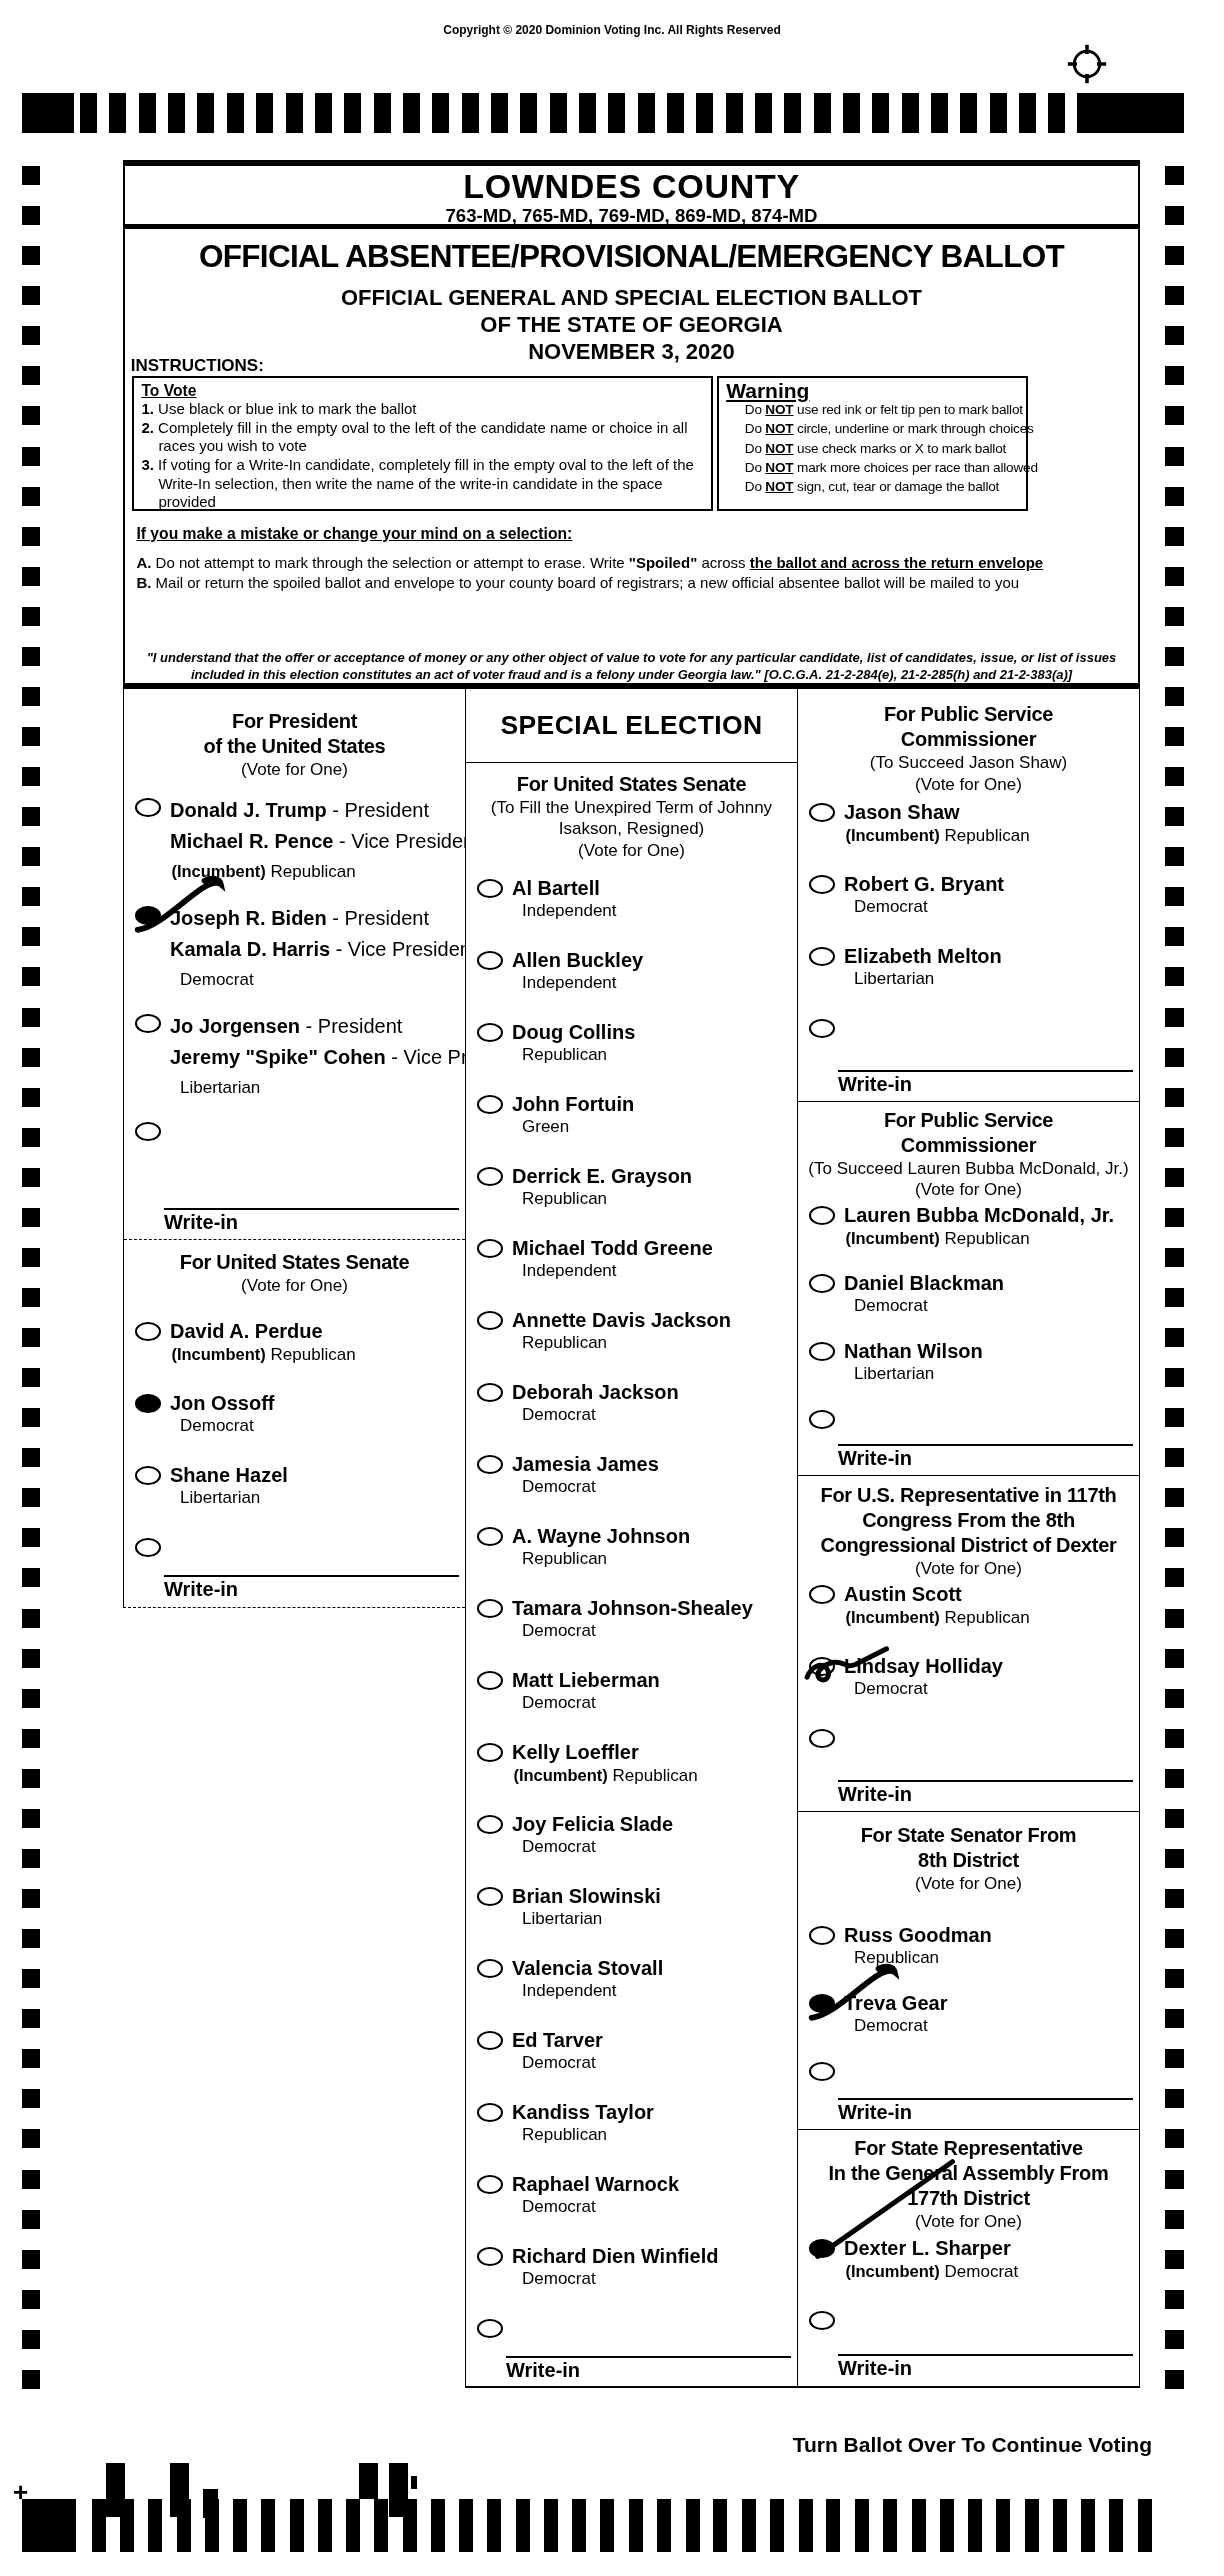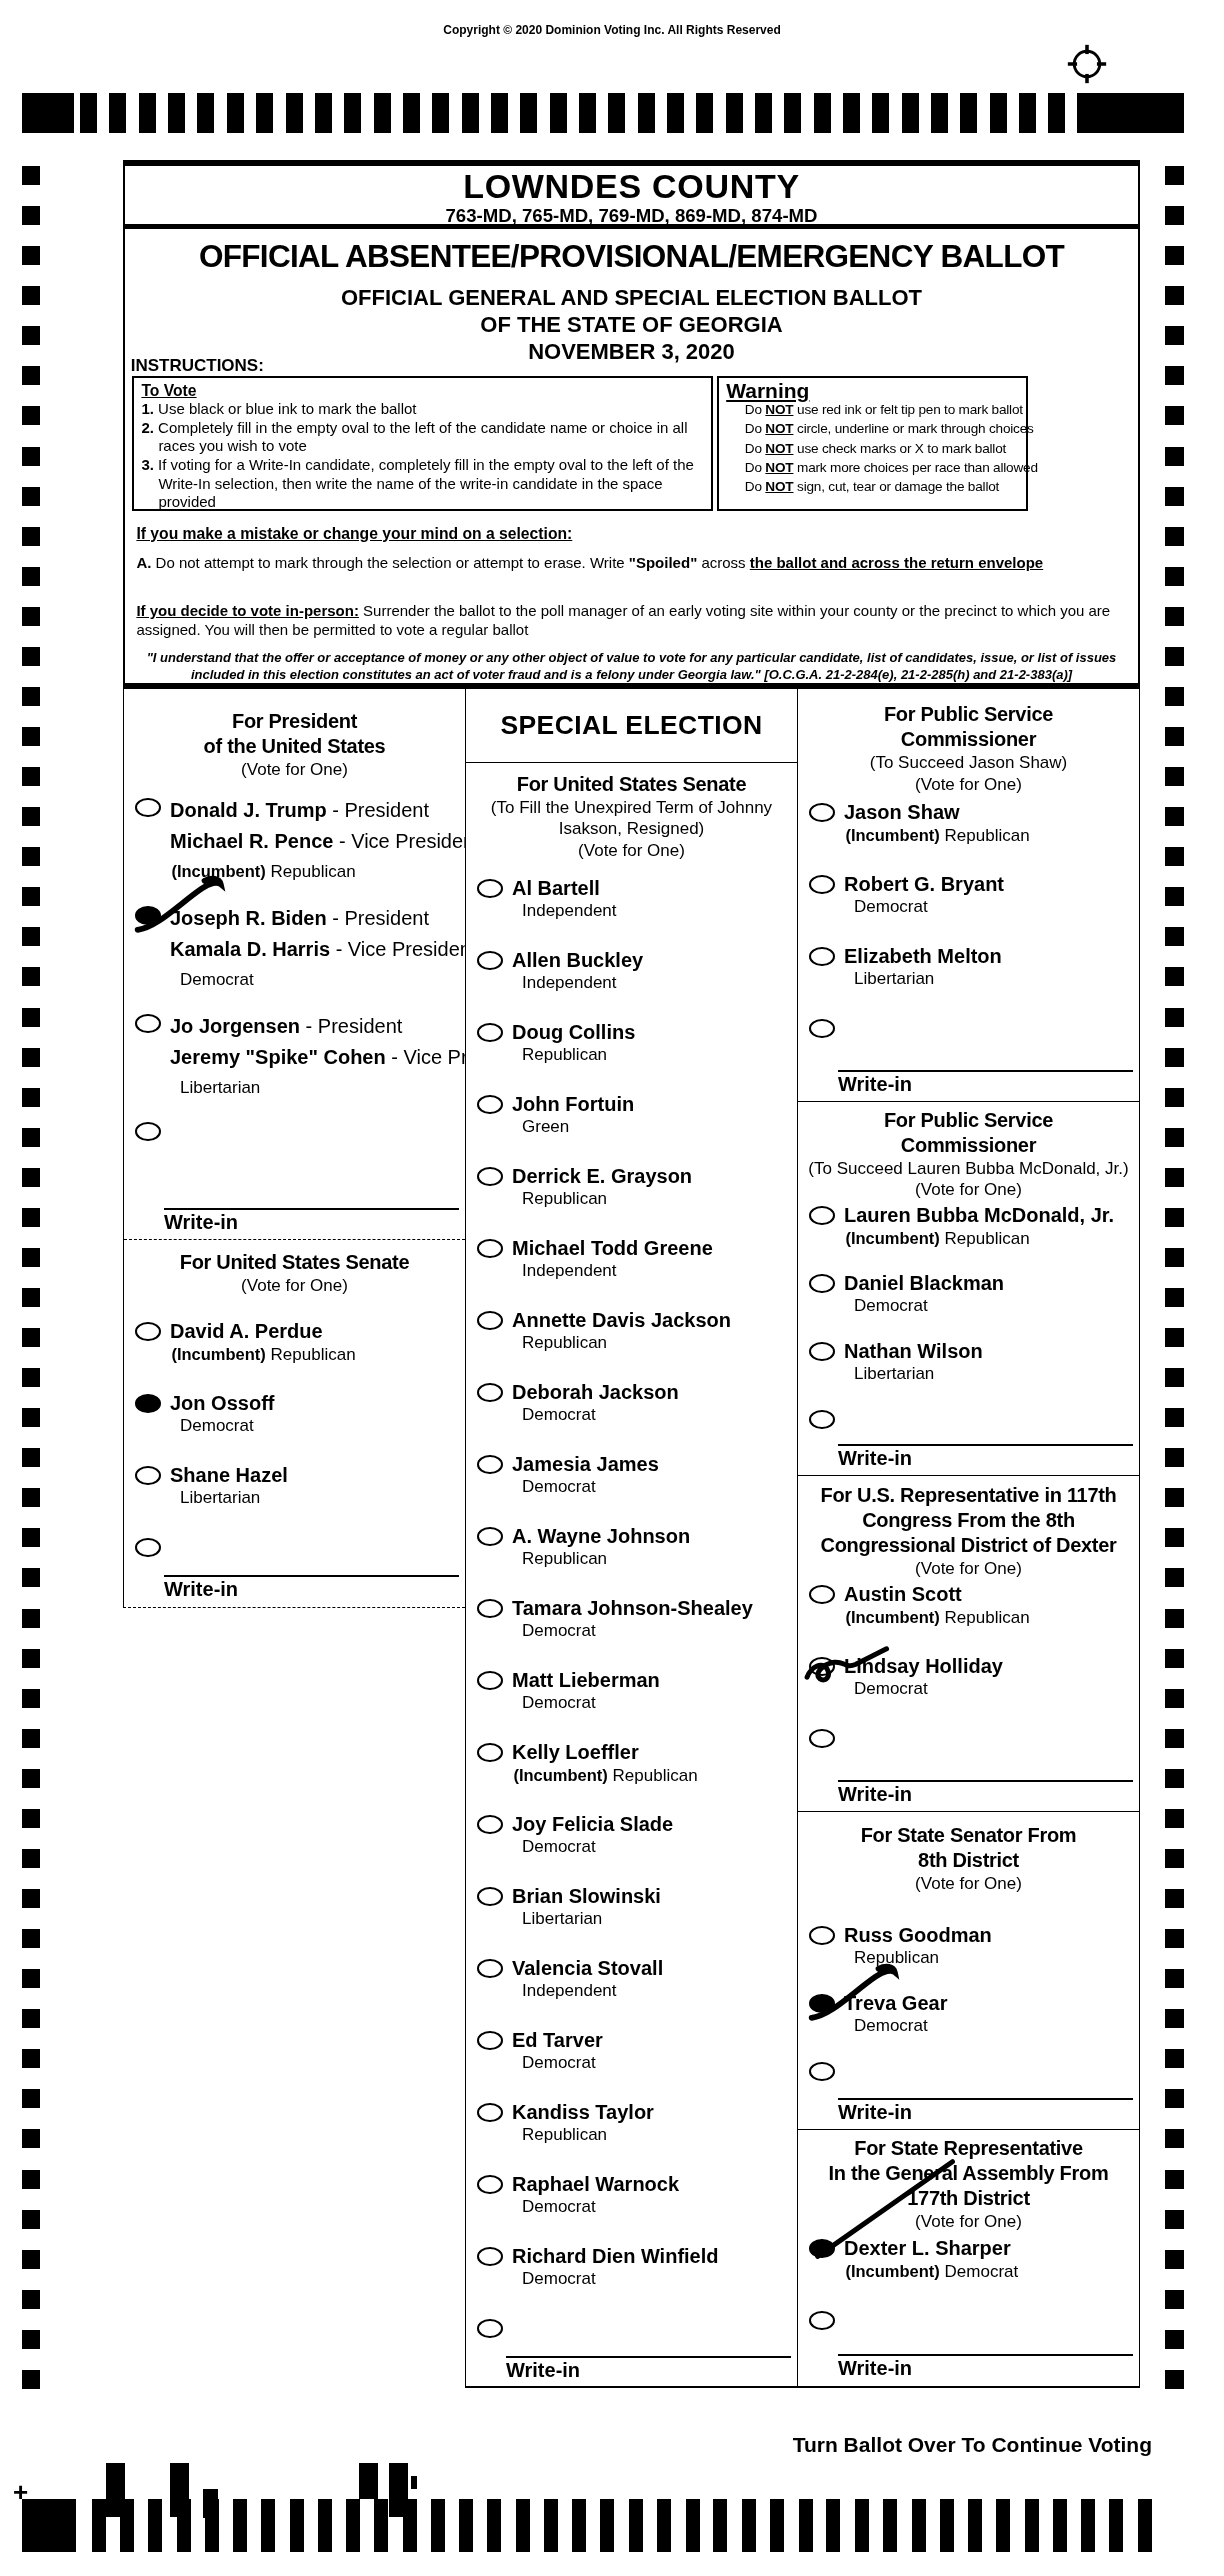--- a/index.html
+++ b/index.html
@@ -332,23 +332,23 @@
           <div class="w-item">Do <b><u>NOT</u></b> circle, underline or mark through choices</div>
           <div class="w-item">Do <b><u>NOT</u></b> use check marks or X to mark ballot</div>
           <div class="w-item">Do <b><u>NOT</u></b> mark more choices per race than allowed</div>
           <div class="w-item">Do <b><u>NOT</u></b> sign, cut, tear or damage the ballot</div>
         </div>
     </div>
 
     <div class="mistake">
       <div class="m-head">If you make a mistake or change your mind on a selection:</div>
       <div id="mRowA"><b>A.</b> Do not attempt to mark through the selection or attempt to erase.  Write <b>"Spoiled"</b> across <b><u>the ballot and across the return envelope</u></b></div>
-    </div>
-
-    <div class="inperson"><span id="ipHead" style="font-weight:bold;text-decoration:underline">If you decide to vote in-person:</span><span id="ipText">  Surrender the ballot to the poll manager of an early voting site within your county or the precinct to which you are assigned.  You will then be permitted to vote a regular ballot</span></div>
+      <div id="mRowB"><b>B.</b> Mail or return the spoiled ballot and envelope to your county board of registrars; a new official absentee ballot will be mailed to you</div>
+    </div>
+
 
     <div class="fraud">"I understand that the offer or acceptance of money or any other object of value to vote for any particular candidate, list of candidates, issue, or list of issues included in this election constitutes an act of voter fraud and is a felony under Georgia law." [O.C.G.A. 21-2-284(e), 21-2-285(h) and 21-2-383(a)]</div>
   </div>
 
   <div class="col col-left" id="colLeft">
       <div class="contest div-dashed" style="height: 551px;">
         <div class="contest-header" style="height: 102px; padding-top: 20px;">
           <div class="ct-line">For President</div>
           <div class="ct-line">of the United States</div>
           <div class="ct-vote">(Vote for One)</div>

